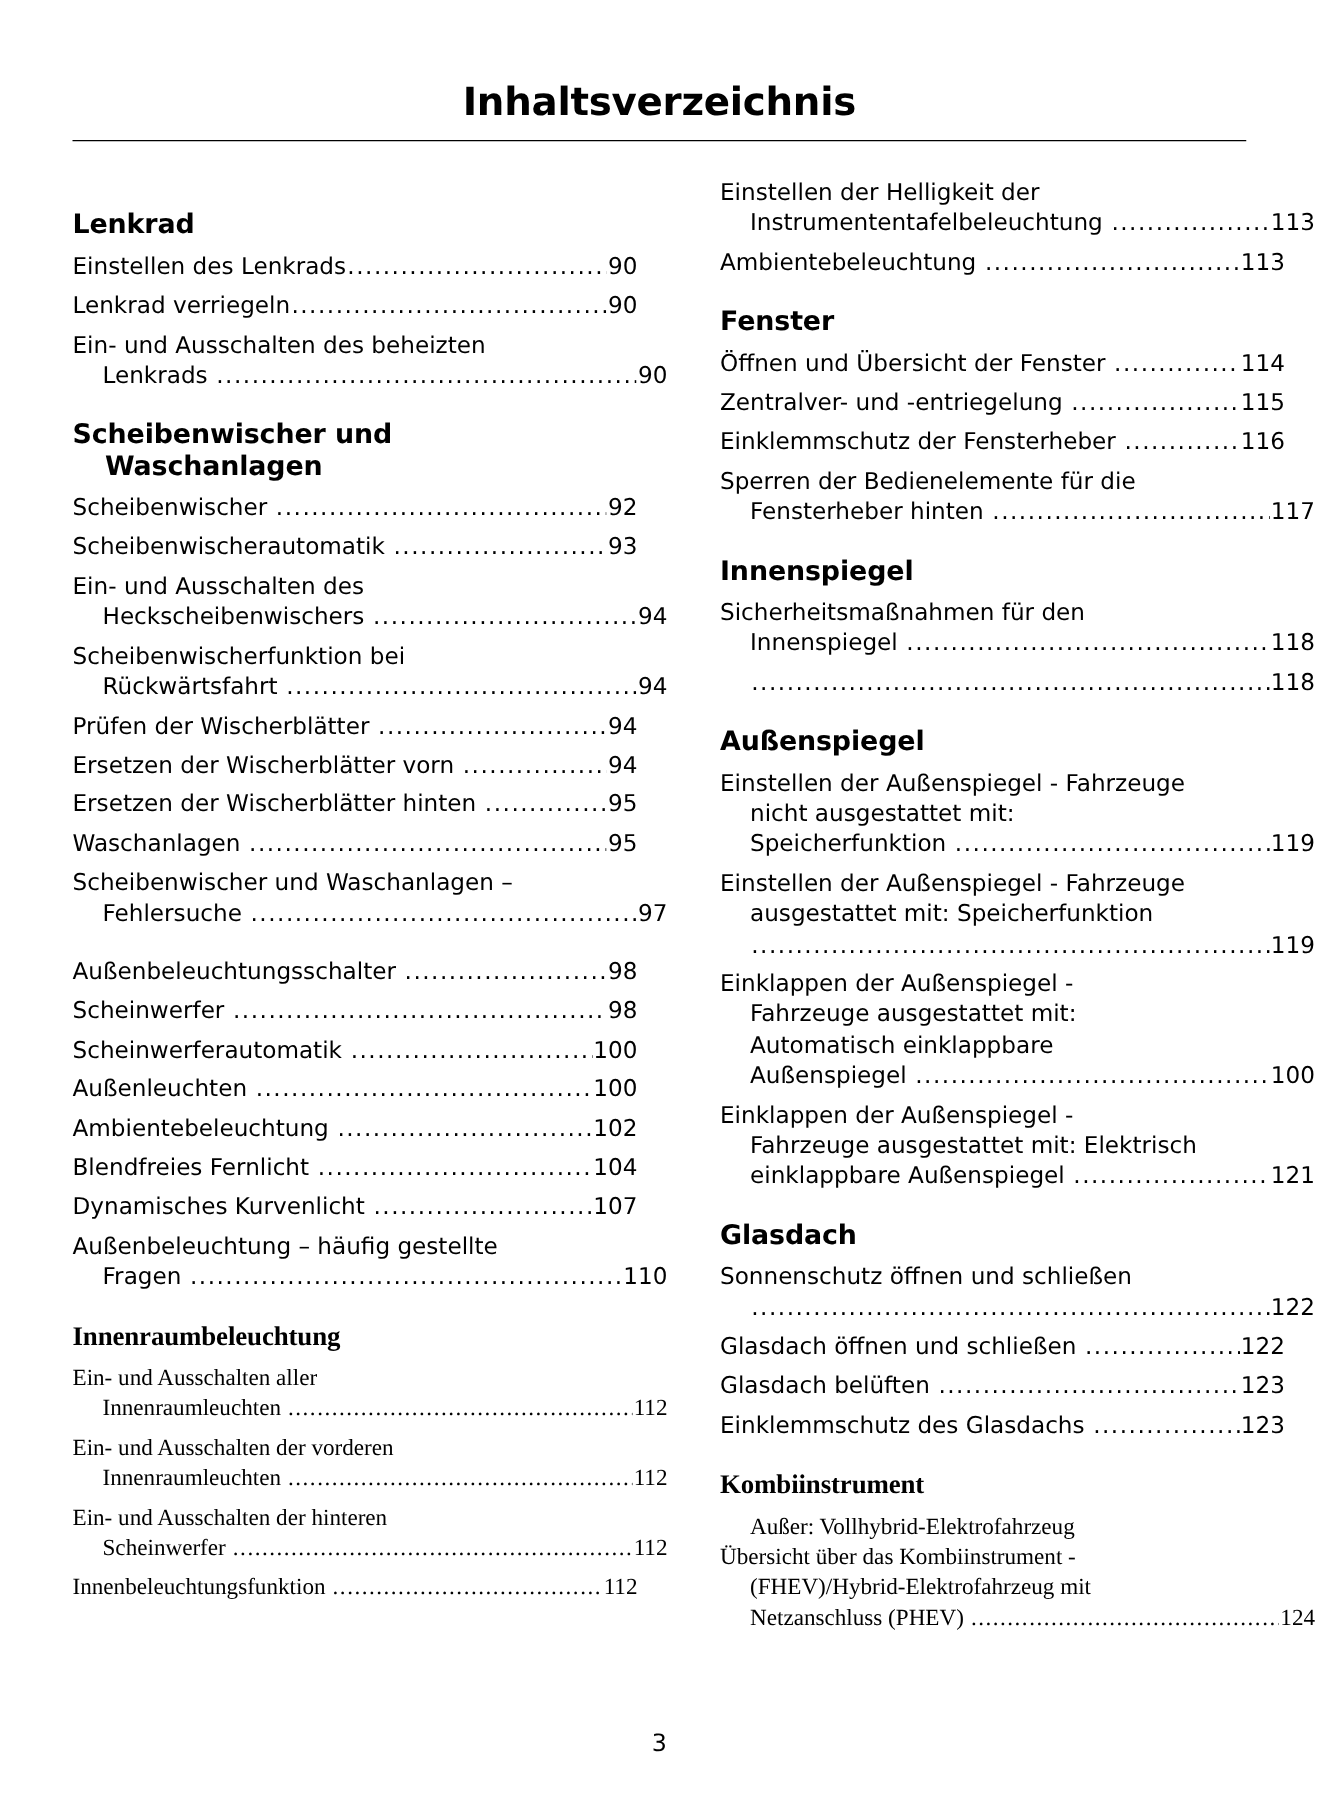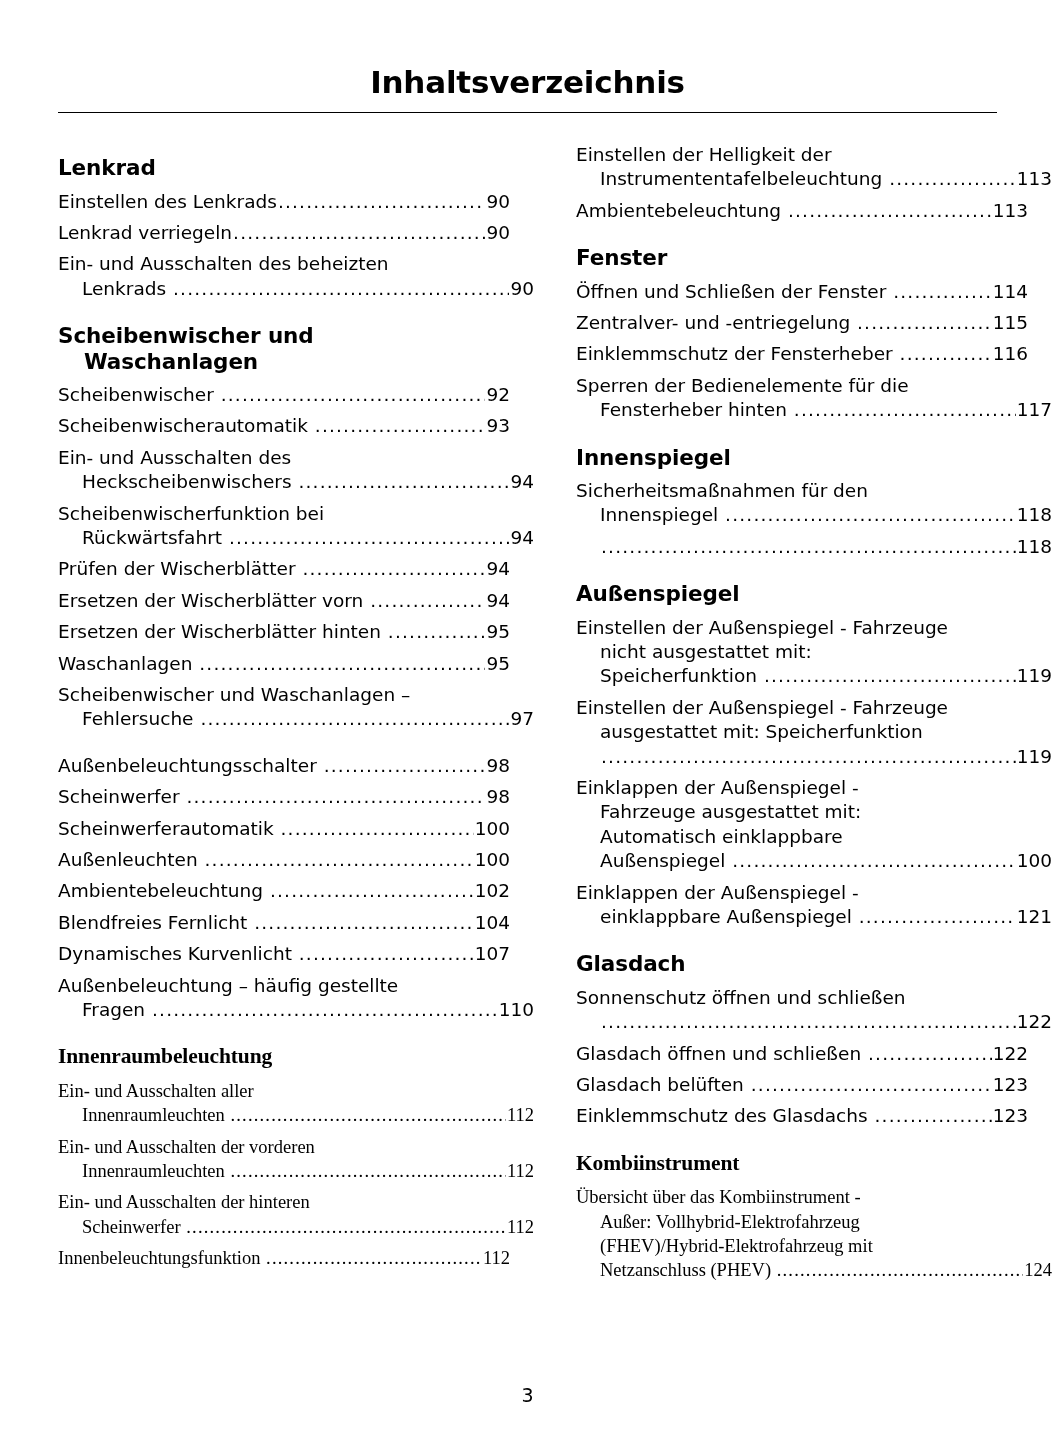--- a/index.html
+++ b/index.html
@@ -332,21 +332,21 @@
               <span class="etext">Ambientebeleuchtung </span>
               <span class="leader">........................................................................................................................</span>
               <span class="pageno">113</span>
             </div>
           </div>
         </div>
         <div class="group">
           <div class="sec-title">Fenster</div>
           <div class="entry">
             <div class="entry-line">
-              <span class="etext">Öffnen und Schließen der Fenster </span>
+              <span class="etext">Öffnen und Übersicht der Fenster </span>
               <span class="leader">........................................................................................................................</span>
               <span class="pageno">114</span>
             </div>
           </div>
           <div class="entry">
             <div class="entry-line">
               <span class="etext">Zentralver- und -entriegelung </span>
               <span class="leader">........................................................................................................................</span>
               <span class="pageno">115</span>
             </div>
@@ -431,20 +431,23 @@
               <span class="etext">Außenspiegel </span>
               <span class="leader">........................................................................................................................</span>
               <span class="pageno">100</span>
             </div>
           </div>
           <div class="entry">
             <div class="entry-line">
               <span class="etext">Einklappen der Außenspiegel -</span>
             </div>
             <div class="entry-line hang">
+              <span class="etext">Fahrzeuge ausgestattet mit: Elektrisch</span>
+            </div>
+            <div class="entry-line hang">
               <span class="etext">einklappbare Außenspiegel </span>
               <span class="leader">........................................................................................................................</span>
               <span class="pageno">121</span>
             </div>
           </div>
         </div>
         <div class="group">
           <div class="sec-title">Glasdach</div>
           <div class="entry">
             <div class="entry-line">
@@ -474,25 +477,25 @@
             <div class="entry-line">
               <span class="etext">Einklemmschutz des Glasdachs </span>
               <span class="leader">........................................................................................................................</span>
               <span class="pageno">123</span>
             </div>
           </div>
         </div>
         <div class="group">
           <div class="sec-title">Kombiinstrument</div>
           <div class="entry">
+            <div class="entry-line hang">
+              <span class="etext">Außer: Vollhybrid-Elektrofahrzeug</span>
+            </div>
             <div class="entry-line">
               <span class="etext">Übersicht über das Kombiinstrument -</span>
-            </div>
-            <div class="entry-line hang">
-              <span class="etext">Außer: Vollhybrid-Elektrofahrzeug</span>
             </div>
             <div class="entry-line hang">
               <span class="etext">(FHEV)/Hybrid-Elektrofahrzeug mit</span>
             </div>
             <div class="entry-line hang">
               <span class="etext">Netzanschluss (PHEV) </span>
               <span class="leader">........................................................................................................................</span>
               <span class="pageno">124</span>
             </div>
           </div>

